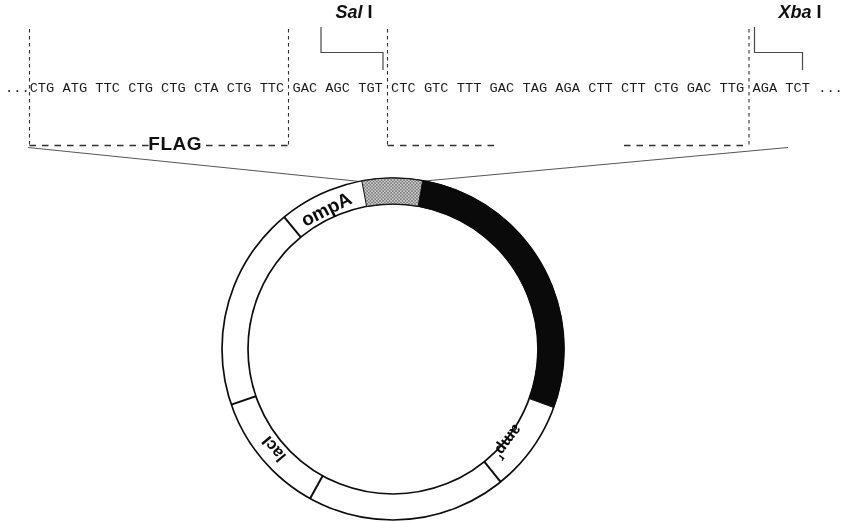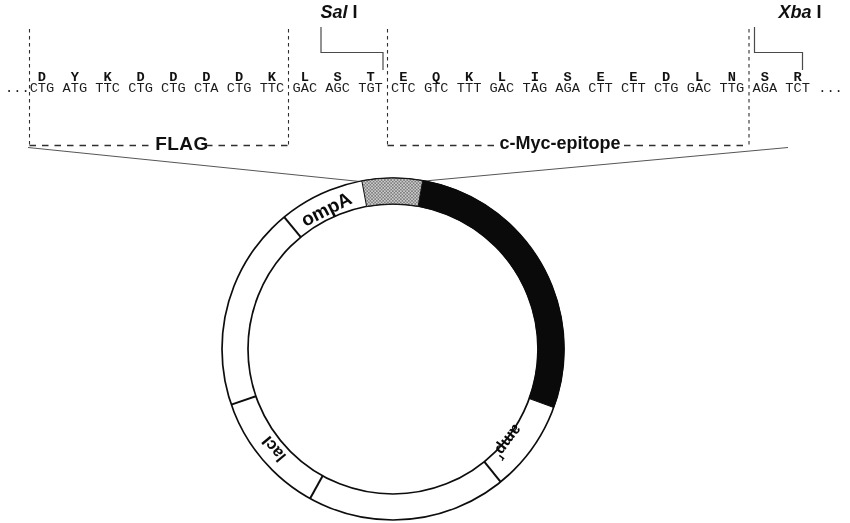--- a/index.html
+++ b/index.html
@@ -6,46 +6,44 @@
   .fig{position:relative;width:850px;height:523px;background:#fff;overflow:hidden;
        font-family:"Liberation Sans","DejaVu Sans",sans-serif;color:#151515;}
   .seq{position:absolute;left:5px;white-space:pre;line-height:1;
        font-family:"Liberation Mono","DejaVu Sans Mono",monospace;
        font-size:13.7px;color:#1b1b1b;letter-spacing:0;}
   .seq.aa{font-weight:bold;color:#111;}
   .enzyme{position:absolute;top:2px;width:70px;text-align:center;
           font-size:18px;font-weight:bold;color:#101010;}
   .enzyme .it{font-style:italic;}
   .region{position:absolute;top:133px;text-align:center;font-weight:bold;color:#101010;}
-  .region.flag{left:150px;width:64px;font-size:19px;letter-spacing:0.5px;}
+  .region.flag{left:138px;width:64px;font-size:19px;letter-spacing:0.5px;text-align:right;}
   .region.cmyc{left:487px;width:146px;font-size:18px;}
   .pname{position:absolute;left:310px;top:333px;width:166px;text-align:center;
          font-size:25px;font-weight:bold;color:#0c0c0c;letter-spacing:0.5px;}
   .psize{position:absolute;left:310px;top:366px;width:166px;text-align:center;
          font-size:16px;font-weight:bold;color:#0c0c0c;}
   svg.overlay{position:absolute;left:0;top:0;}
   .gene-label{font-family:"Liberation Sans","DejaVu Sans",sans-serif;font-weight:bold;fill:#0a0a0a;}
 </style>
 </head>
 <body>
 
 <div class="fig">
 
   <div class="seq bottom" style="top:53.5px;margin-top:28px;">...CTG ATG TTC CTG CTG CTA CTG TTC GAC AGC TGT CTC GTC TTT GAC TAG AGA CTT CTT CTG GAC TTG AGA TCT ...</div>
-  <div class="seq aa" style="top:70.5px;">    D   Y   K   D   D   D   D   K   L   S   T   E   Q   K   L   I   S   E   E   D   L   N   S   R</div>
 
-  <div class="enzyme" style="left:304px;">
+  <div class="enzyme" style="left:319px;">
     <span class="it">Sal</span><span> I</span>
   </div>
   <div class="enzyme" style="left:765px;">
     <span class="it">Xba</span><span> I</span>
   </div>
 
   <div class="region flag">FLAG</div>
-  <div class="region cmyc">c-Myc-epitope</div>
 
   <div class="pname">pMY101</div>
   <div class="psize">7762 bp</div>
 
   <svg class="overlay" width="850" height="523" viewBox="0 0 850 523">
     <defs>
       <pattern id="stip" width="3.2" height="3.2" patternUnits="userSpaceOnUse">
         <rect width="3.2" height="3.2" fill="#cdcdcd"></rect>
         <rect width="1.6" height="1.6" fill="#7d7d7d"></rect>
         <rect x="1.6" y="1.6" width="1.6" height="1.6" fill="#7d7d7d"></rect>

